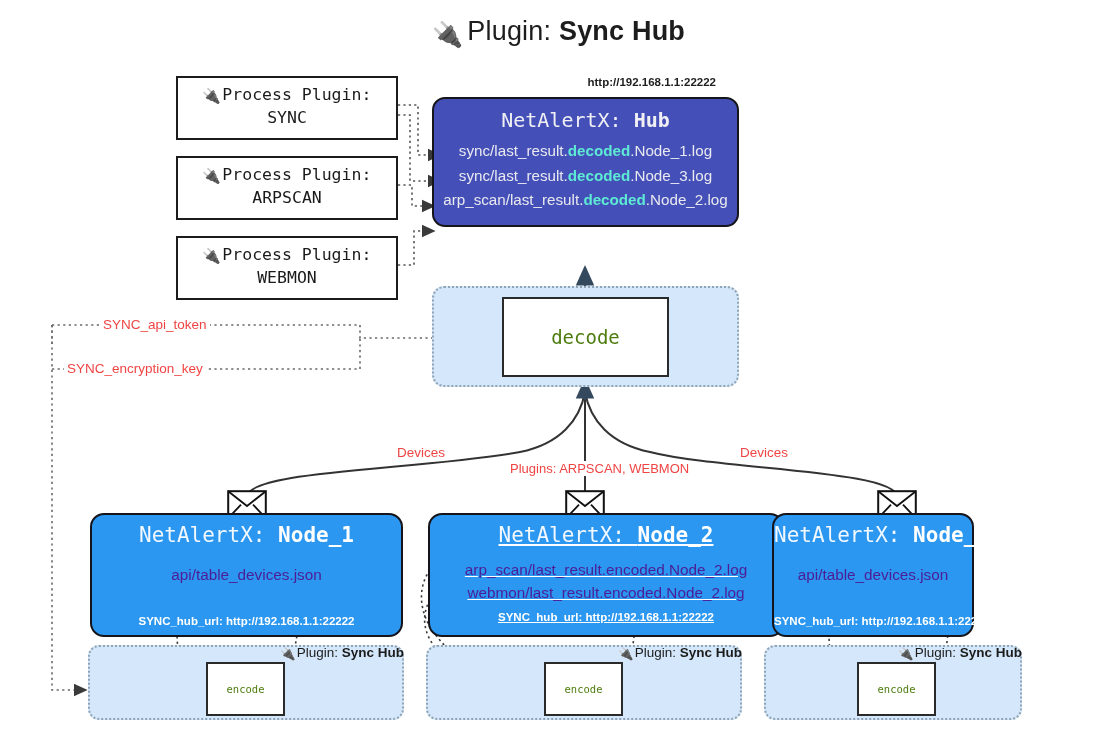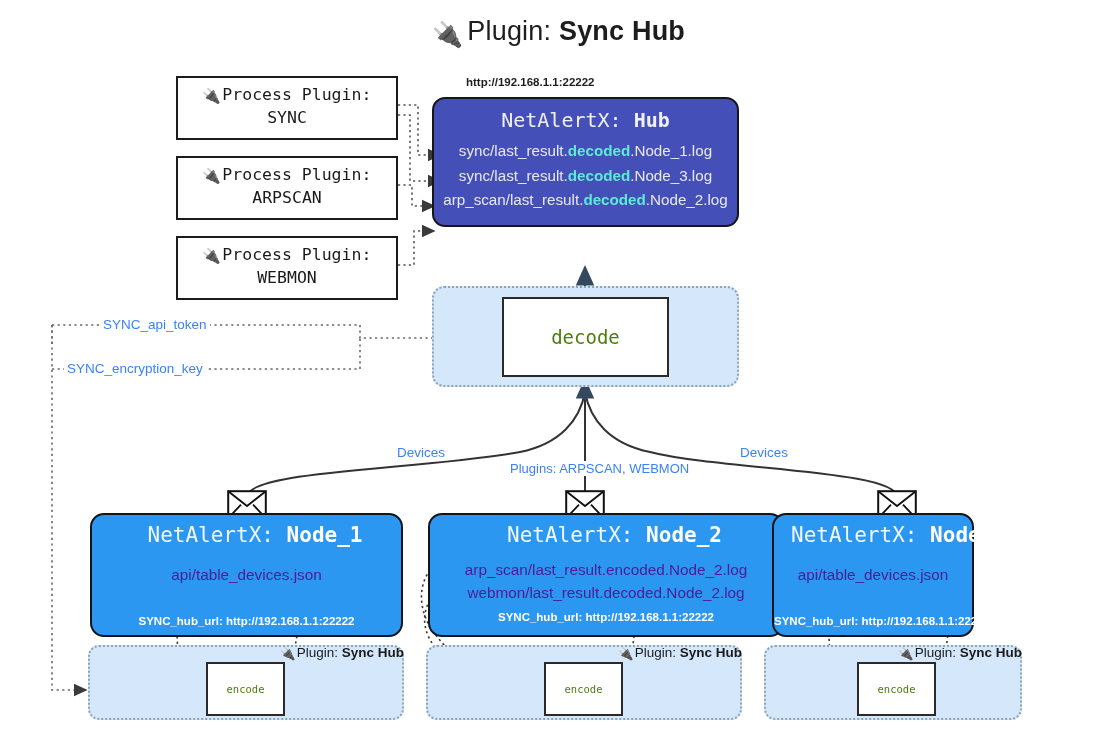--- a/index.html
+++ b/index.html
@@ -64,21 +64,21 @@
     font-family: "DejaVu Sans", sans-serif;
     font-size: 15px;
     vertical-align: -1px;
     margin-right: 1px;
   }
 
   
   #hub-url {
     left: 466px; top: 76px;
     width: 250px;
-    text-align: left;
+    text-align: right;
     font-size: 11.5px;
     font-weight: bold;
     color: #1f1f1f;
     white-space: nowrap;
   }
   #hub {
     left: 432px; top: 97px;
     width: 307px;
     box-sizing: border-box;
     background: #4450b8;
@@ -142,21 +142,20 @@
     border-radius: 14px;
     color: #ffffff;
     padding-top: 8px;
   }
   .node .ntitle {
     font-family: "DejaVu Sans Mono", "Liberation Mono", monospace;
     font-size: 21px;
     text-align: center;
     white-space: nowrap;
     color: #f2f8ff;
-    padding-left: 17px;
   }
   .node .ntitle b { font-weight: bold; color: #ffffff; }
   .node .npath {
     font-size: 15.3px;
     text-align: center;
     white-space: nowrap;
     color: #4c1d95;
     line-height: 1.52;
   }
   .node .nurl {
@@ -173,21 +172,21 @@
     color: #1b1b1b;
     white-space: nowrap;
     text-align: right;
   }
   .subplugin b { font-weight: bold; }
   .subplugin .plug { font-size: 12.5px; vertical-align: -1px; margin-right: 1px; }
 
   
   .elabel {
     font-size: 13.5px;
-    color: #3b82f6;
+    color: #ef4444;
     background: #ffffff;
     white-space: nowrap;
     text-align: right;
     padding: 0 3px;
   }
   .elabel.small { font-size: 13px; }
 </style>
 </head>
 <body>
 
@@ -302,27 +301,27 @@
 
   <div class="abs node" style="left:90px; top:513px; width:313px; height:124px;">
     <div class="ntitle">
       <span>NetAlertX:</span>
       <b>Node_1</b>
     </div>
     <div class="npath" style="margin-top:16px;">api/table_devices.json</div>
     <div class="nurl" style="margin-top:29px;">SYNC_hub_url: http://192.168.1.1:22222</div>
   </div>
 
-  <div class="abs node" style="left:428px; top:513px; width:356px; height:124px;">
+  <div class="abs node" style="left:428px; top:513px; width:356px; height:124px;text-decoration:underline;">
     <div class="ntitle">
       <span>NetAlertX:</span>
       <b>Node_2</b>
     </div>
     <div class="npath" style="margin-top:11px;">arp_scan/last_result.encoded.Node_2.log</div>
-    <div class="npath">webmon/last_result.decoded.Node_2.log</div>
+    <div class="npath">webmon/last_result.encoded.Node_2.log</div>
     <div class="nurl" style="margin-top:6px;">SYNC_hub_url: http://192.168.1.1:22222</div>
   </div>
 
   <div class="abs node" style="left:772px; top:513px; width:202px; height:124px;">
     <div class="ntitle">
       <span>NetAlertX:</span>
       <b>Node_3</b>
     </div>
     <div class="npath" style="margin-top:16px;">api/table_devices.json</div>
     <div class="nurl" style="margin-top:29px;">SYNC_hub_url: http://192.168.1.1:22222</div>

